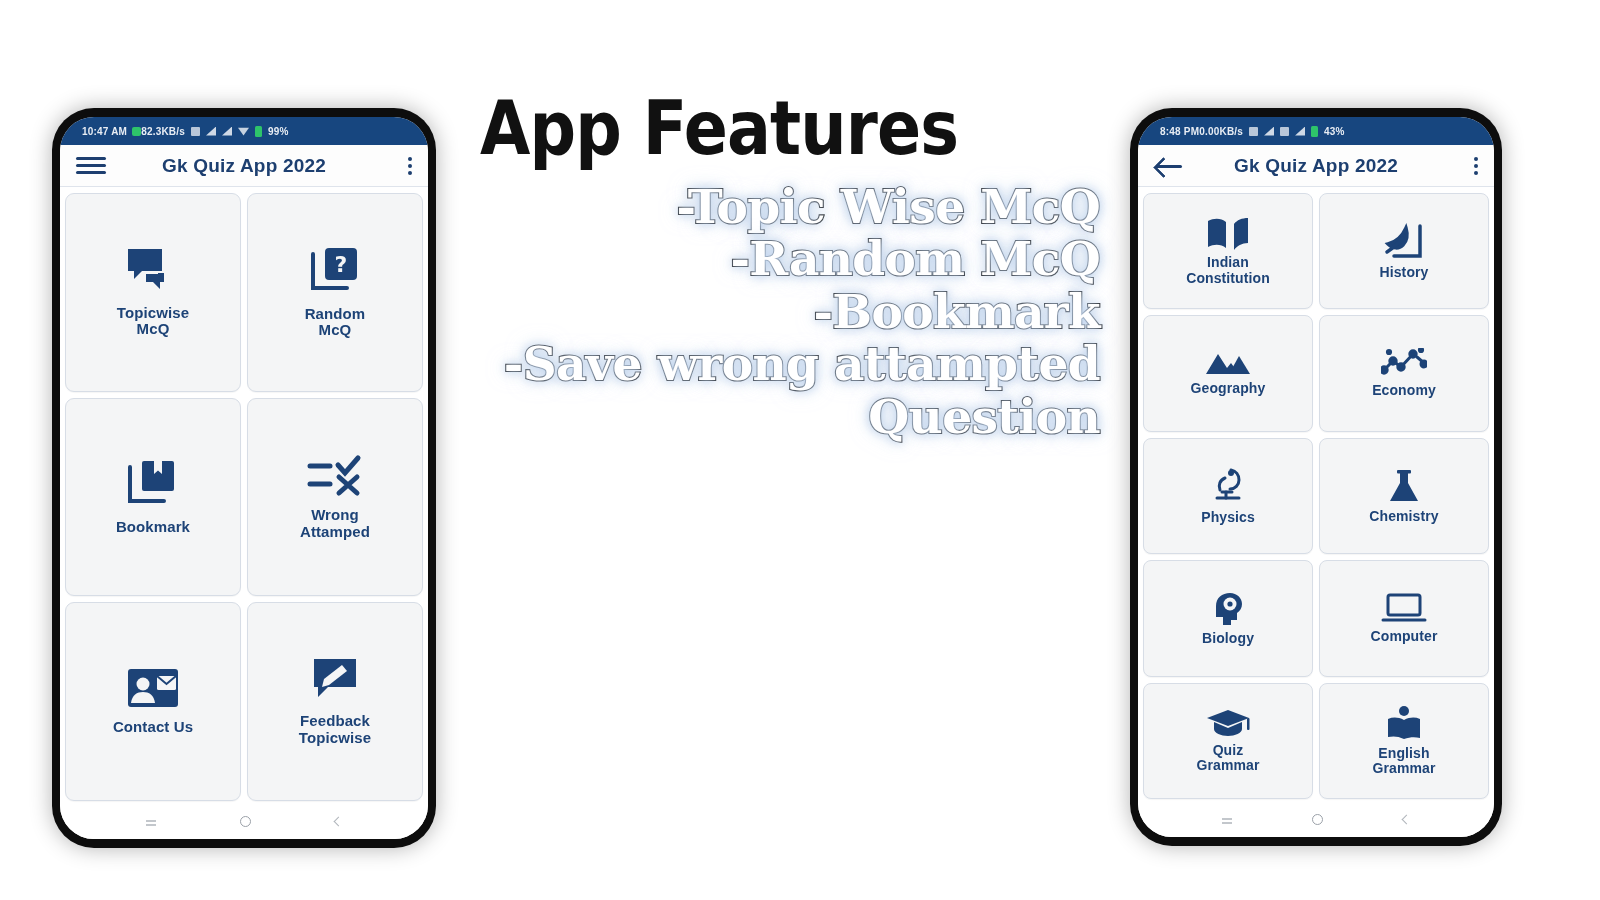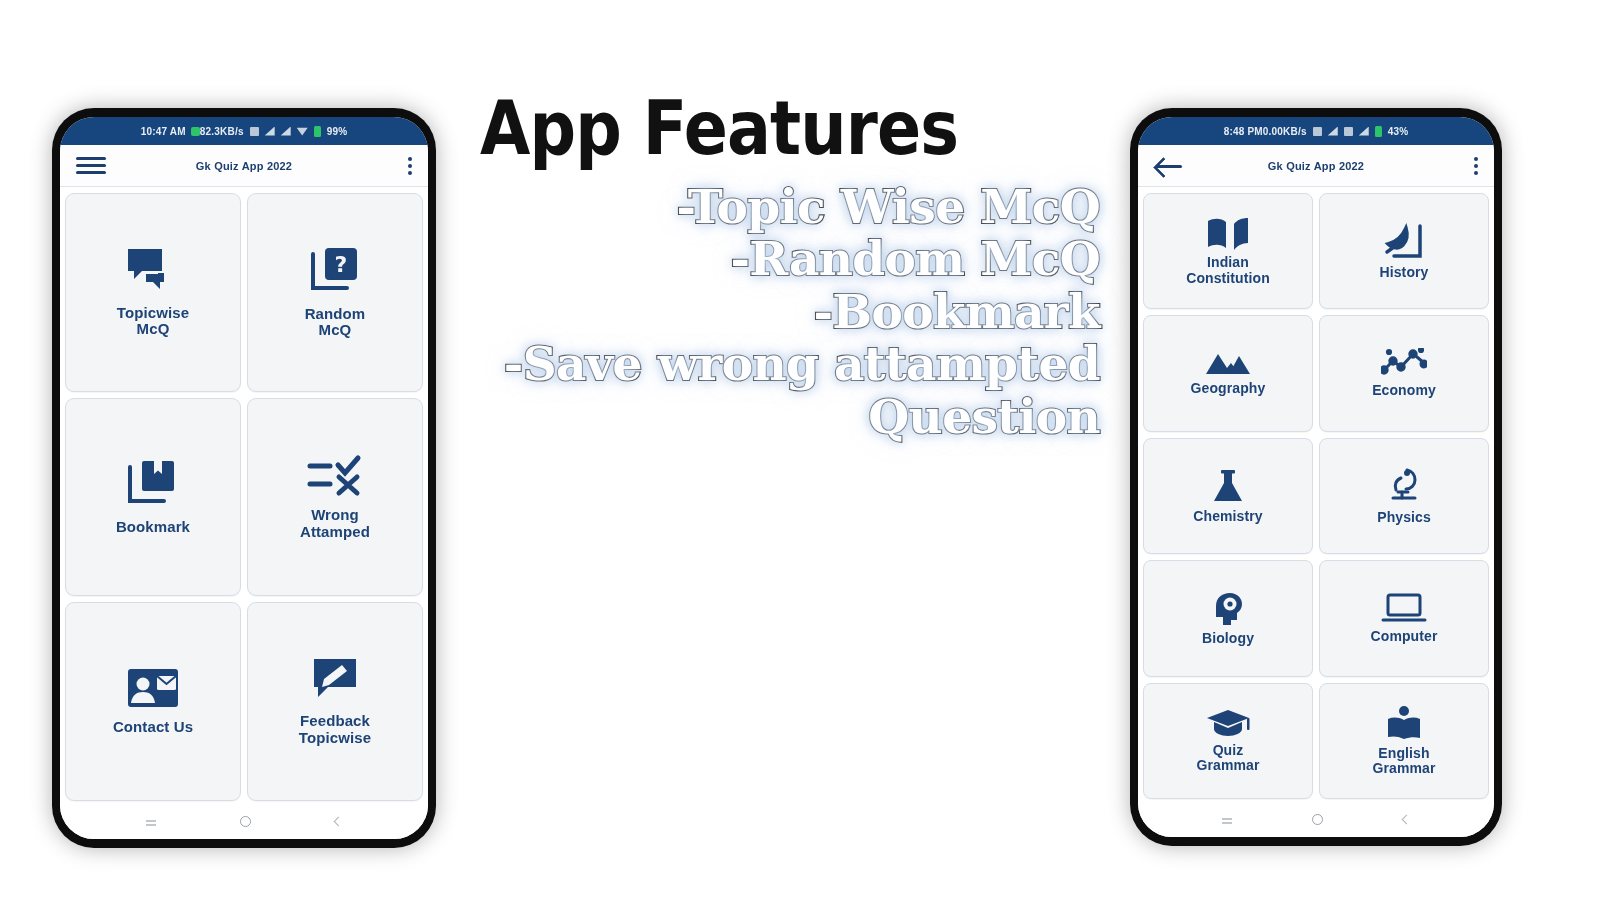--- a/index.html
+++ b/index.html
@@ -29,21 +29,21 @@
     overflow: hidden;
     display: flex; flex-direction: column;
     position: relative;
   }
 
   
   .statusbar {
     height: 28px; flex: 0 0 28px;
     background: #17467f;
     display: flex; align-items: center;
-    justify-content: center;
+    justify-content: flex-start;
     padding: 0 22px;
     color: #e8edf4;
     font-size: 10px; font-weight: bold;
     letter-spacing: .2px;
     filter: blur(0.35px);
   }
   .sb-left  { display: flex; align-items: center; gap: 5px; }
   .sb-right { display: flex; align-items: center; gap: 6px; }
   .sb-dot { width: 9px; height: 9px; background: #2ec46a; border-radius: 2px; display: inline-block; }
   .sb-ico { display: inline-block; width: 10px; height: 9px; background: #cfd9e6;
@@ -72,21 +72,21 @@
     width: 26px; height: 3px; background: #1d3f70; border-radius: 2px;
   }
   .backarrow::after {
     content: ""; position: absolute; left: 2px; top: 6px;
     width: 12px; height: 12px; border-left: 3px solid #1d3f70;
     border-bottom: 3px solid #1d3f70; transform: rotate(45deg);
     border-radius: 1px;
   }
   .apptitle {
     position: absolute; left: 0; right: 0; text-align: center;
-    font-size: 11px; font-weight: bold; color: #1d3f70;
+    font-size: 19px; font-weight: bold; color: #1d3f70;
     letter-spacing: .2px; pointer-events: none;
     filter: blur(0.25px);
   }
   .kebab { margin-left: auto; display: flex; flex-direction: column; gap: 3px; cursor: pointer; z-index: 2; }
   .kebab i { width: 4px; height: 4px; background: #1d3f70; border-radius: 50%; display: block; }
 
   
   .grid {
     flex: 1 1 auto;
     display: grid;
@@ -359,45 +359,45 @@
               <circle cx="43" cy="16" r="3" fill="currentColor"></circle>
               <circle cx="8" cy="4" r="1.6" fill="currentColor"></circle>
               <circle cx="40" cy="2" r="1.6" fill="currentColor"></circle>
             </svg>
           </span>
           <span class="lbl"><span>Economy</span></span>
         </div>
 
         <div class="tile">
           <span class="ic">
-            <svg width="36" height="36" viewBox="0 0 36 36" fill="currentColor">
-              <rect x="11" y="2" width="14" height="3.5" rx="1"></rect>
-              <path d="M14 5h8v10l10 18H4L14 15z"></path>
-            </svg>
-          </span>
-          <span class="lbl"><span>Chemistry</span></span>
-        </div>
-
-        <div class="tile">
-          <span class="ic">
             <svg width="38" height="38" viewBox="0 0 38 38" fill="none" stroke="currentColor" stroke-width="3" stroke-linecap="round">
               <path d="M22 3c5 1 8 5 8 10s-4 9-9 9"></path>
               <circle cx="22" cy="6" r="3" fill="currentColor" stroke="none"></circle>
               <path d="M16 11c-5 2-7 7-5 12"></path>
               <path d="M13 25h10"></path>
               <path d="M8 31h22"></path>
               <path d="M17 25v6"></path>
             </svg>
           </span>
           <span class="lbl"><span>Physics</span></span>
         </div>
 
         <div class="tile">
           <span class="ic">
             <svg width="36" height="36" viewBox="0 0 36 36" fill="currentColor">
+              <rect x="11" y="2" width="14" height="3.5" rx="1"></rect>
+              <path d="M14 5h8v10l10 18H4L14 15z"></path>
+            </svg>
+          </span>
+          <span class="lbl"><span>Chemistry</span></span>
+        </div>
+
+        <div class="tile">
+          <span class="ic">
+            <svg width="36" height="36" viewBox="0 0 36 36" fill="currentColor">
               <path d="M6 16C6 8 12 3 20 3c7 0 12 5 12 11 0 4-2 7-5 9v7h-6v5h-8v-8H6z"></path>
               <circle cx="20" cy="14" r="6.5" fill="#f4f5f6"></circle>
               <circle cx="20" cy="14" r="2.6" fill="currentColor"></circle>
             </svg>
           </span>
           <span class="lbl"><span>Biology</span></span>
         </div>
 
         <div class="tile">
           <span class="ic">

